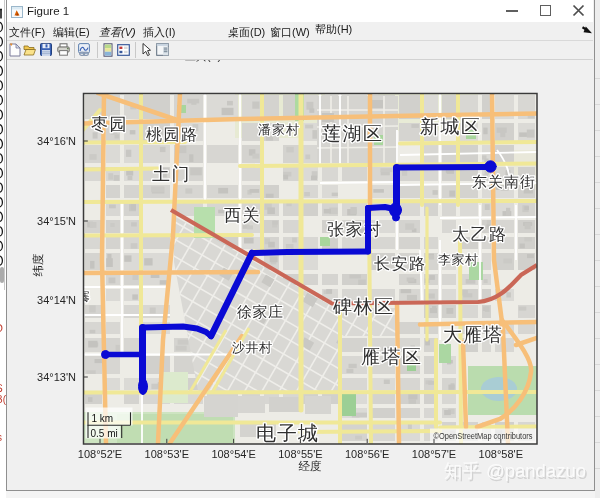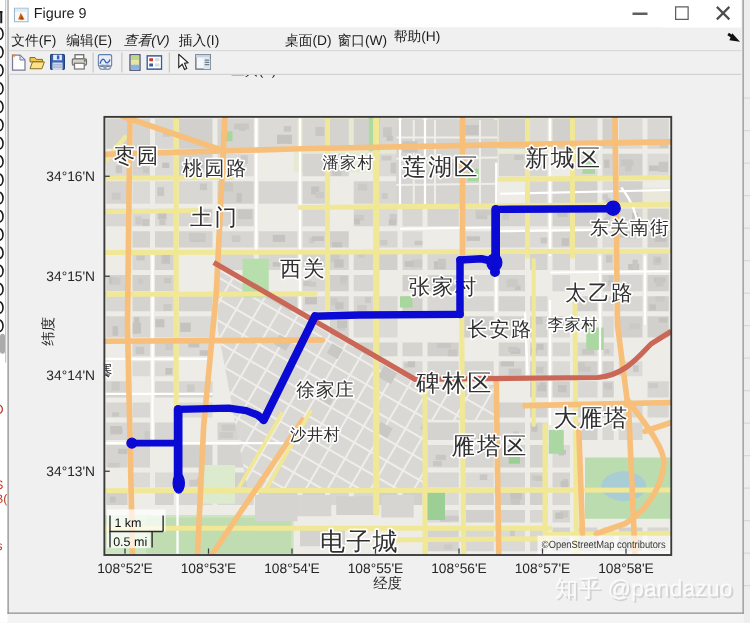--- a/index.html
+++ b/index.html
@@ -66,21 +66,21 @@
 
 <div class="abs" style="left:7px;top:0;width:586px;height:22px;background:#ffffff;"></div>
 
 <svg class="abs" style="left:11px;top:6px;" width="12" height="12" viewBox="0 0 12 12">
   <rect x="0.5" y="0.5" width="11" height="11" fill="#f7fafc" stroke="#9bb7cb" stroke-width="1"></rect>
   <rect x="1" y="1" width="10" height="2.4" fill="#dcebf4"></rect>
   <path d="M3.5 9.5 L5.6 4.2 L7.2 7.0 L8.6 9.5 Z" fill="#d95f02"></path>
   <path d="M5.2 9.5 L6.3 6.8 L7.6 9.5 Z" fill="#a33c01"></path>
 </svg>
 
-<div class="abs" style="left:27px;top:4.5px;font-size:11.5px;color:#1d1d1d;">Figure 9</div>
+<div class="abs" style="left:27px;top:4.5px;font-size:11.5px;color:#1d1d1d;">Figure 1</div>
 
 <div class="abs" style="left:506px;top:10px;width:12px;height:1.6px;background:#5f5f5f;"></div>
 
 <div class="abs" style="left:540px;top:5px;width:11px;height:11px;border:1.6px solid #5f5f5f;"></div>
 
 <svg class="abs" style="left:572px;top:4px;" width="13" height="13" viewBox="0 0 13 13">
   <path d="M1.5 1.5 L11.5 11.5 M11.5 1.5 L1.5 11.5" stroke="#4d4d4d" stroke-width="1.7"></path>
 </svg>
 
 <svg class="abs" style="left:581px;top:23px;z-index:10;" width="14" height="13" viewBox="0 0 14 13">

